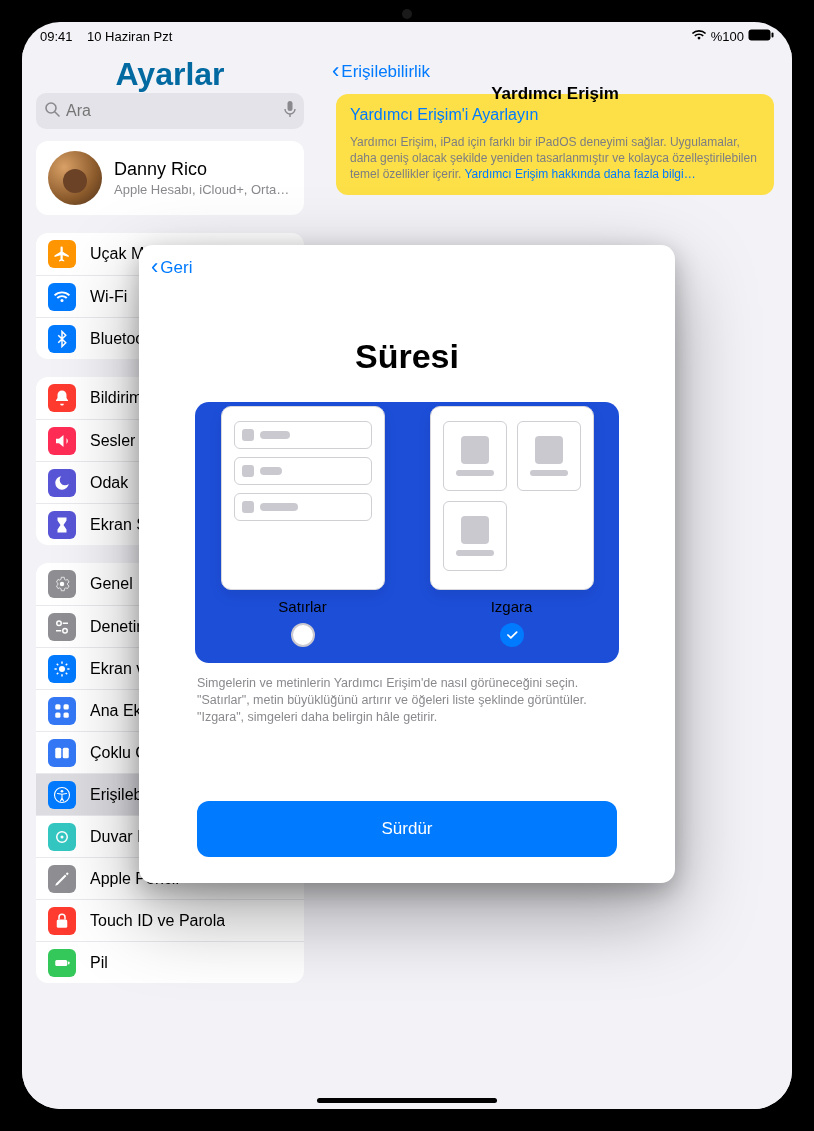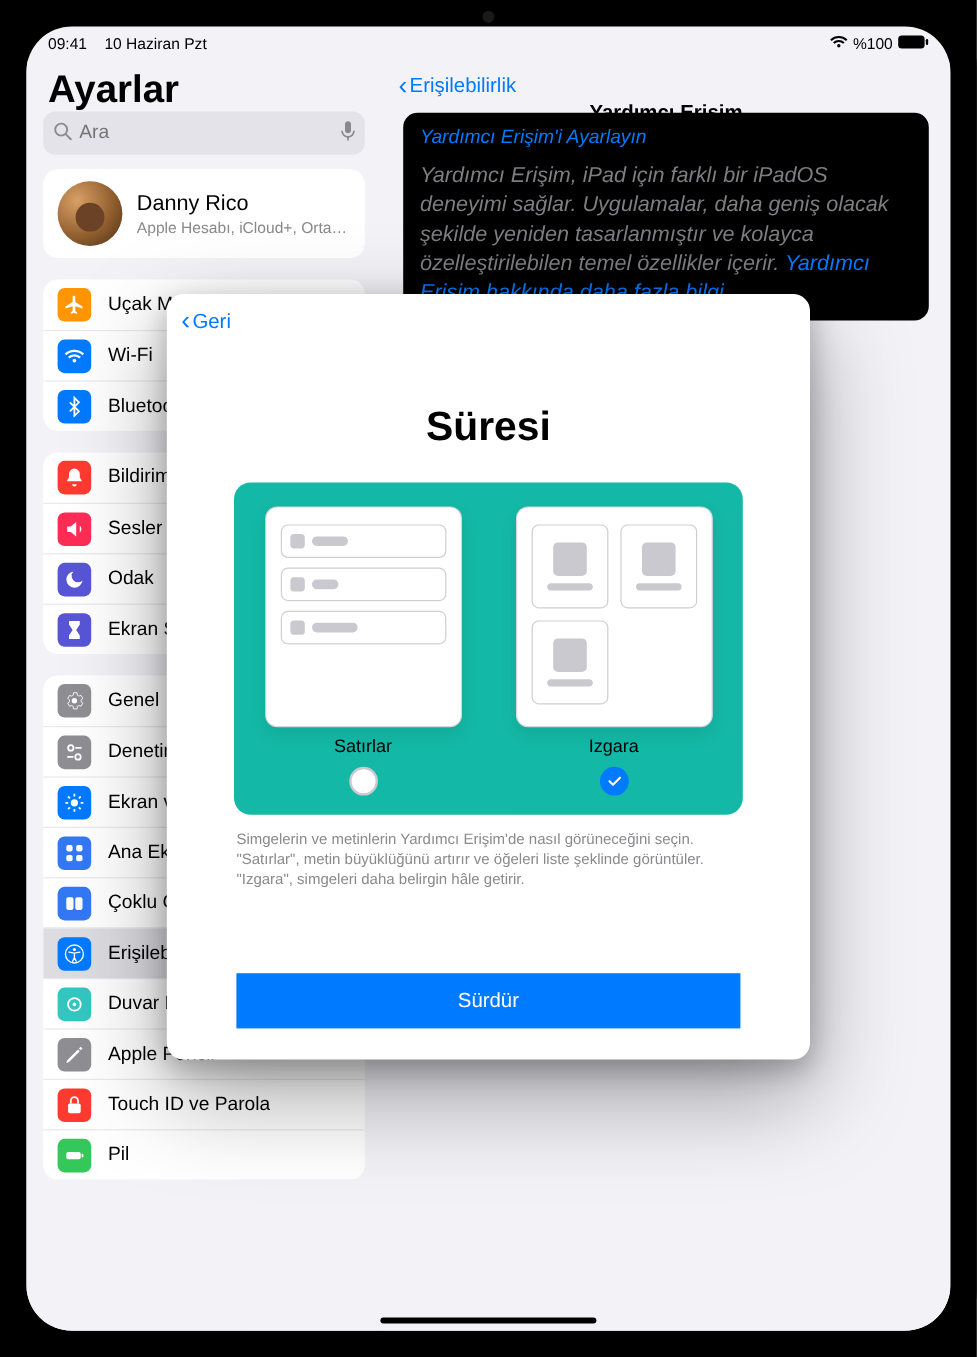--- a/index.html
+++ b/index.html
@@ -65,21 +65,22 @@
     background: #f2f2f7;
     display: flex;
     flex-direction: column;
     border-right: 0;
     overflow: hidden;
   }
   .sidebar-title {
     font-size: 32px;
     font-weight: 700;
     padding: 6px 18px 0;
-    color: #000000;
+    color: #0369a1;
+    text-align: center;
   }
   .search-wrap {
     margin: 0 14px 12px;
     background: #e3e3e9;
     border-radius: 10px;
     height: 36px;
     display: flex;
     align-items: center;
     padding: 0 8px;
     color: #8a8a8e;
@@ -156,30 +157,29 @@
     font-size: 17px;
     display: flex; align-items:center; gap:2px;
   }
   .nav-title {
     position: absolute;
     left: 50%; transform: translateX(-50%);
     font-size: 17px; font-weight: 600; color:#000;margin-top:44px;
   }
   .main-body { padding: 0 18px; }
   .info-box {
-    background: #000000;
+    background: #fde047;
     border-radius: 12px;
     padding: 12px 14px;
-    font-style: italic;
   }
   .info-box .link-title {
     color: #007aff; font-size: 16px; margin-bottom: 10px;
   }
   .info-box .desc {
-    font-size: 18px; color: #7d7d82; line-height: 1.35;
+    font-size: 12px; color: #7d7d82; line-height: 1.35;
   }
   .info-box .desc .inline-link { color: #007aff; }
   
   .modal-underlay {
     position: absolute;
     inset: 0;
     pointer-events: none;
   }
   .modal {
     position: absolute;
@@ -206,23 +206,23 @@
   }
   .modal-title {
     margin-top: 46px;
     text-align: center;
     font-size: 34px;
     font-weight: 700;
     color: #000;
   }
   .options-card {
     margin: 26px 56px 0;
-    background: #14b8a6;
+    background: #1d4ed8;
     border-radius: 14px;
-    padding: 20px 14px 16px;
+    padding: 4px 14px 16px;
     display: flex;
     gap: 22px;
     justify-content: flex-start;
   }
   .option {
     display: flex;
     flex-direction: column;
     align-items: center;
     gap: 8px;
     flex:1;
@@ -261,22 +261,22 @@
   .radio.unchecked { border: 2px solid #c9c9cf; background:#fff;}
   .radio.checked { background: #007aff; color:#fff; font-size:16px; font-weight:700;}
   .modal-desc {
     margin: 12px 58px 0;
     font-size: 12.5px;
     color: #8a8a8e;
     line-height: 1.35;
   }
   .continue-btn {
     margin: auto 58px 26px;
-    height: 46px;
-    border-radius: 0;
+    height: 56px;
+    border-radius: 12px;
     background: #007aff;
     color: #fff;
     border: none;
     font-size: 17px;
     font-weight: 500;
     display:flex; align-items:center; justify-content:center;
   }
   .chevron { font-size: 22px; line-height:1; position:relative; top:-1px;}
 </style>
 </head>

